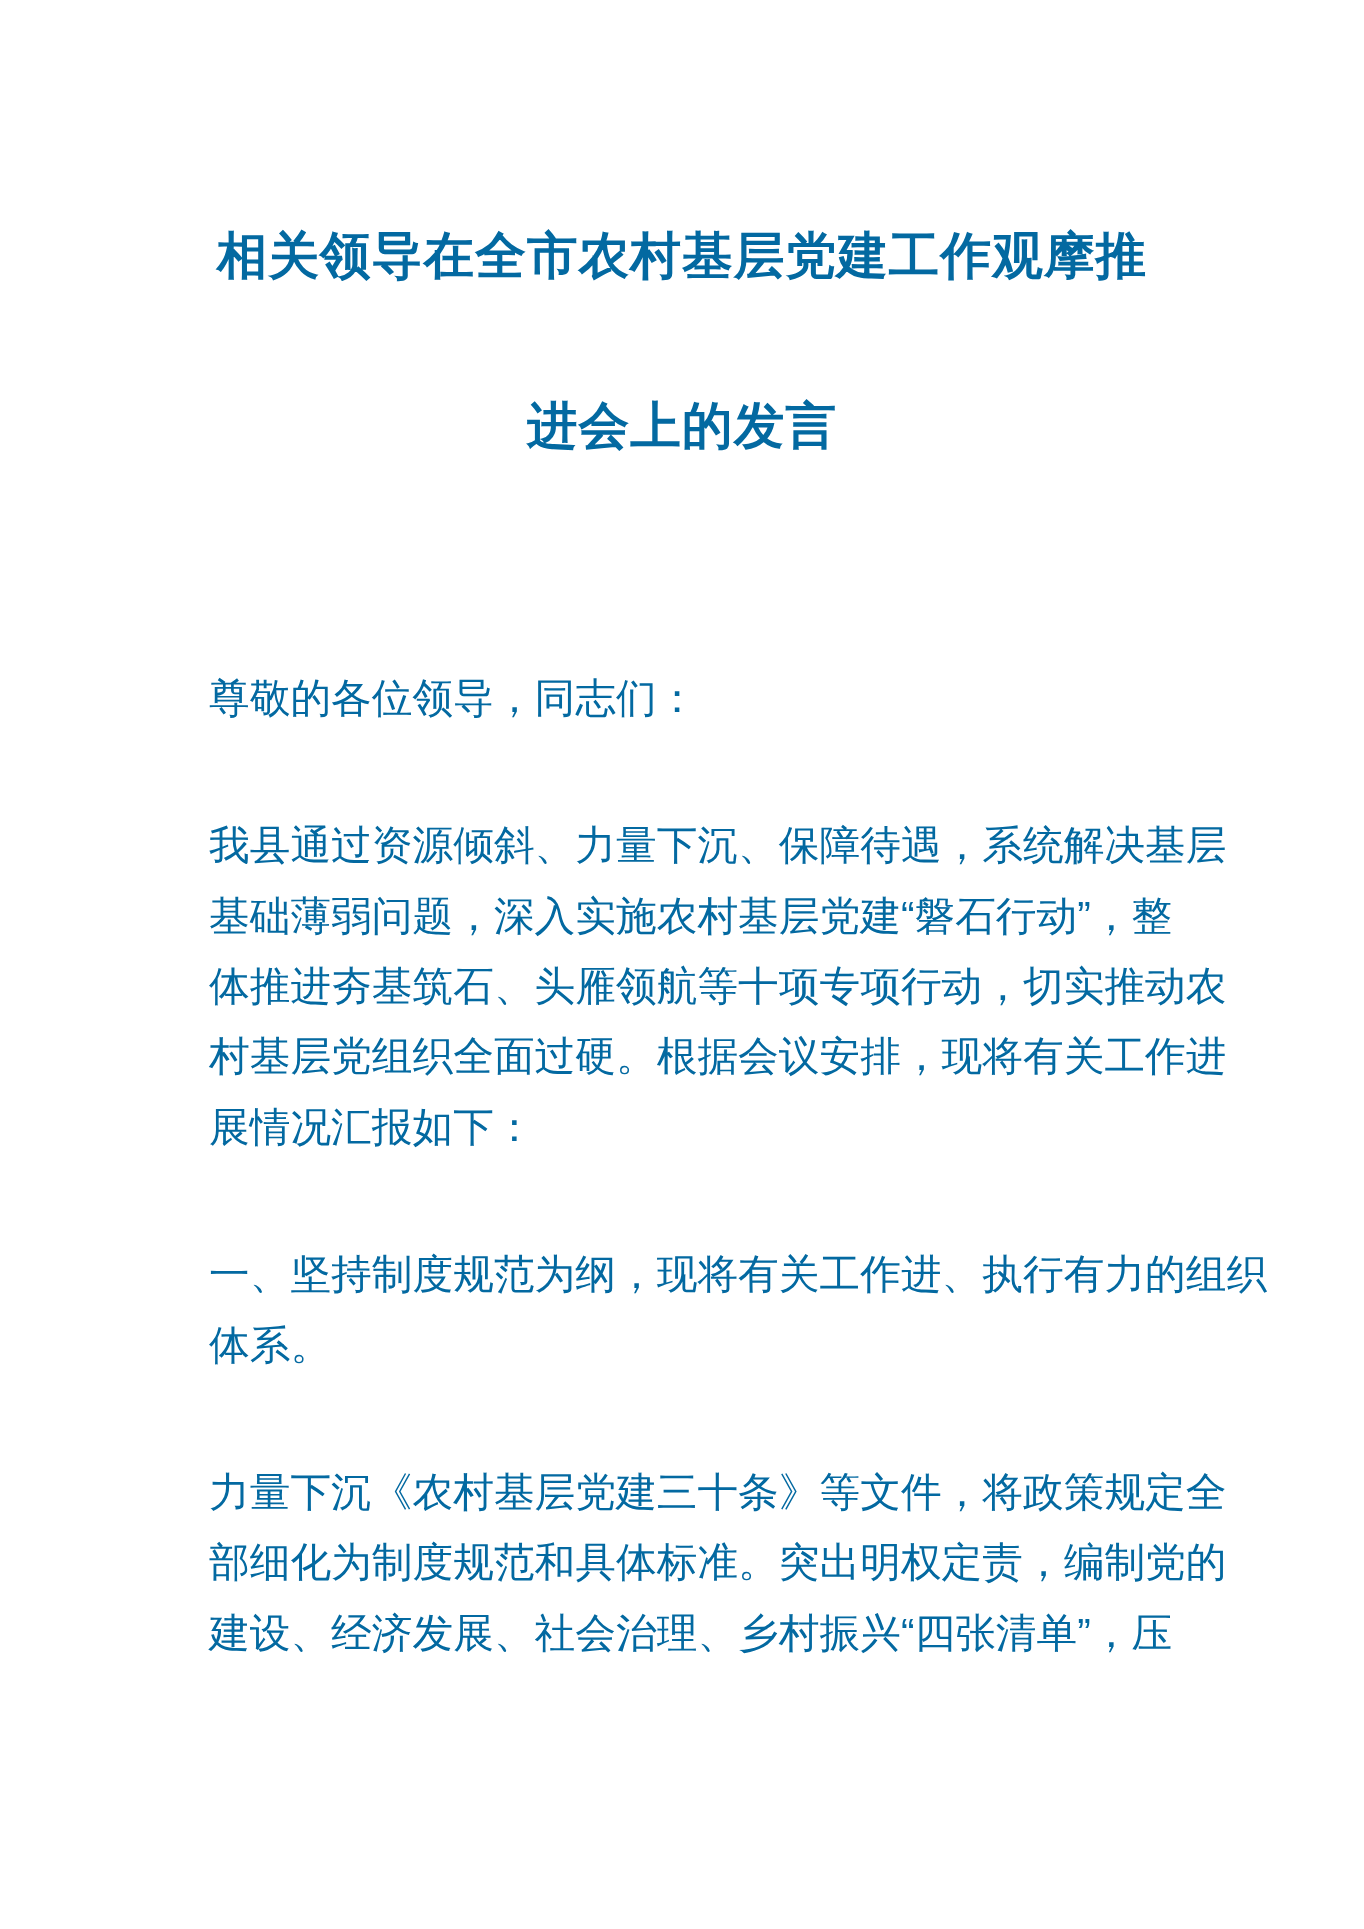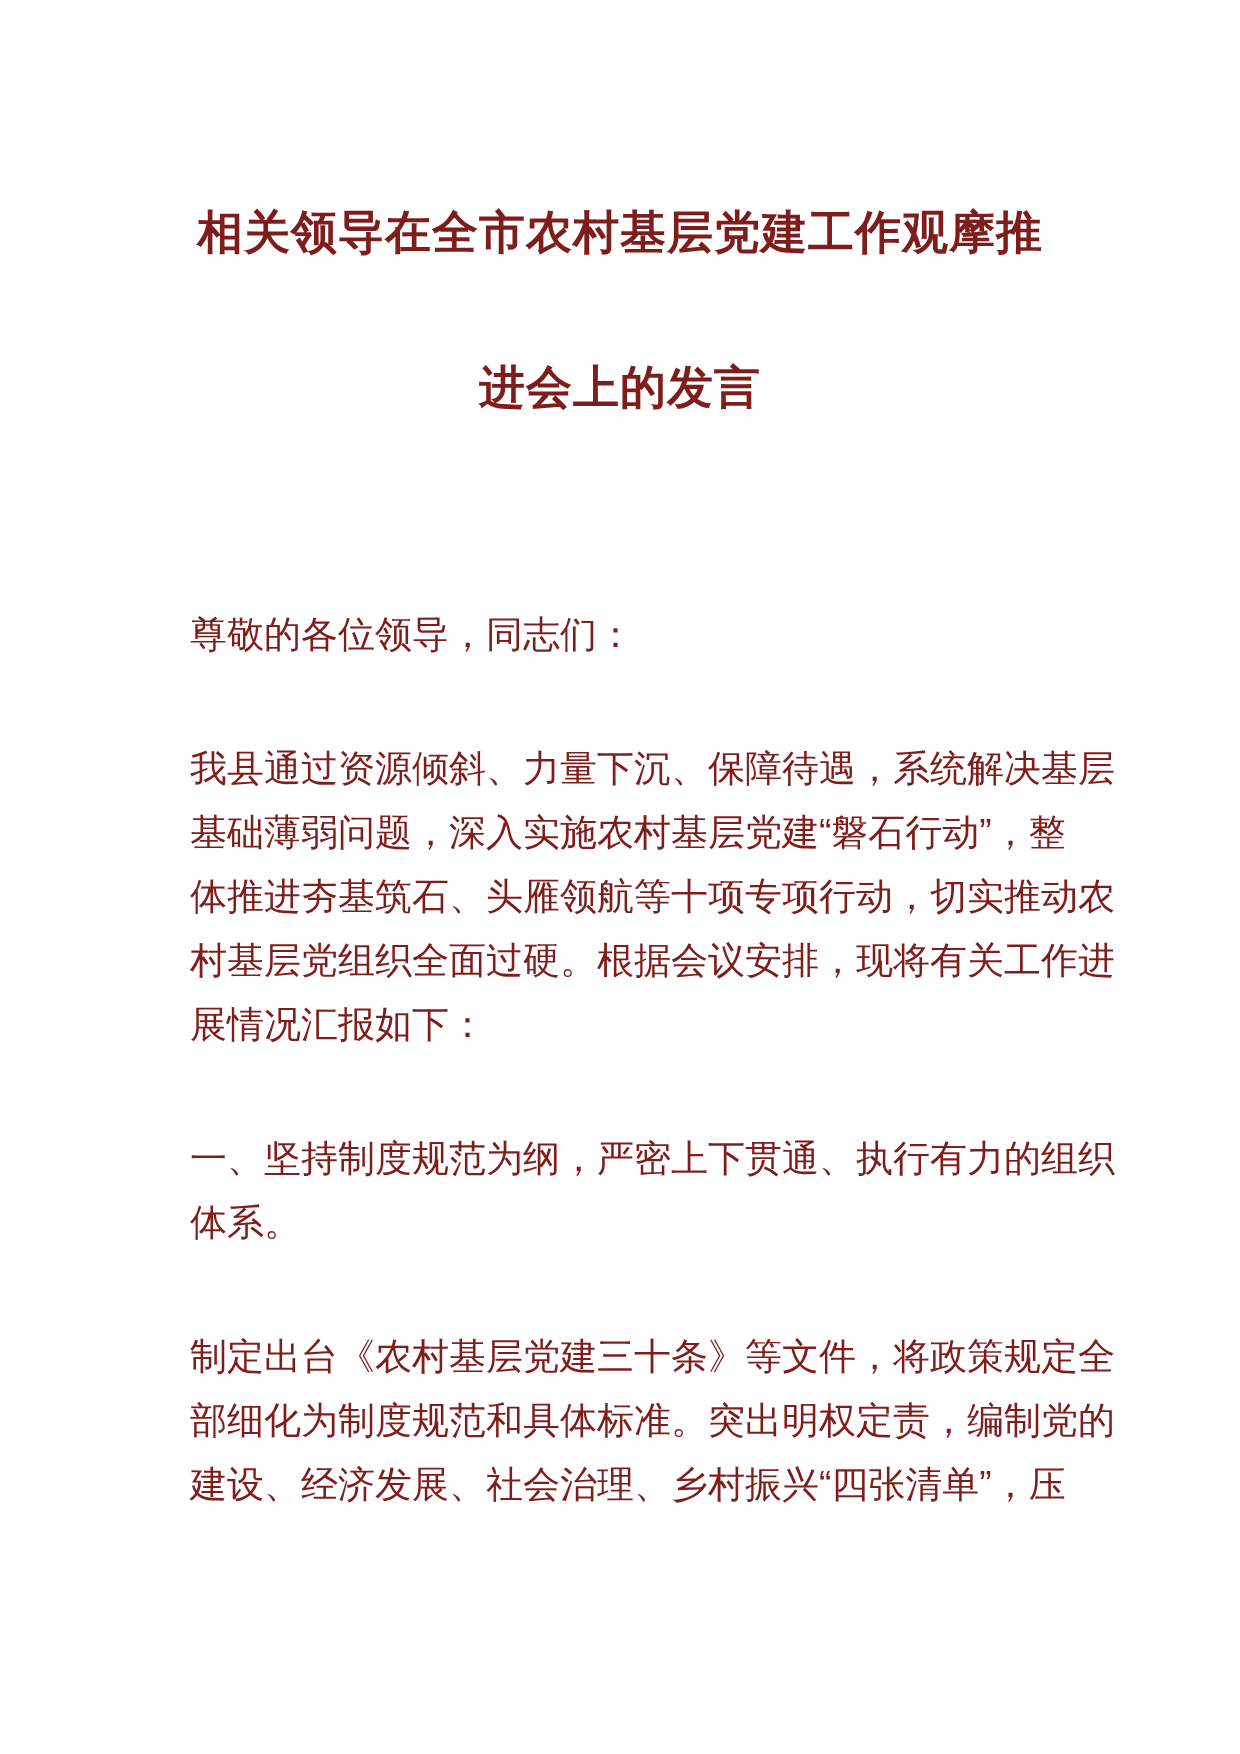--- a/index.html
+++ b/index.html
@@ -7,21 +7,21 @@
     padding: 0;
     background: #ffffff;
   }
   .page {
     position: relative;
     width: 1240px;
     height: 1754px;
     background: #ffffff;
     overflow: hidden;
     font-family: "Liberation Sans", sans-serif;
-    color: #7f1d1d;
+    color: #0369a1;
   }
   .title-block {
     position: absolute;
     top: 155px;
     left: 0;
     width: 1240px;
     text-align: center;
     font-size: 46px;
     font-weight: 700;
     letter-spacing: 1px;
@@ -64,23 +64,23 @@
     <p class="para greeting">尊敬的各位领导，同志们：</p>
     <div id="paragraphs">
         <div class="para">
           <div class="text-line">我县通过资源倾斜、力量下沉、保障待遇，系统解决基层</div>
           <div class="text-line">基础薄弱问题，深入实施农村基层党建“磐石行动”，整</div>
           <div class="text-line">体推进夯基筑石、头雁领航等十项专项行动，切实推动农</div>
           <div class="text-line">村基层党组织全面过硬。根据会议安排，现将有关工作进</div>
           <div class="text-line">展情况汇报如下：</div>
         </div>
         <div class="para">
-          <div class="text-line">一、坚持制度规范为纲，严密上下贯通、执行有力的组织</div>
+          <div class="text-line">一、坚持制度规范为纲，现将有关工作进、执行有力的组织</div>
           <div class="text-line">体系。</div>
         </div>
         <div class="para">
-          <div class="text-line">制定出台《农村基层党建三十条》等文件，将政策规定全</div>
+          <div class="text-line">力量下沉《农村基层党建三十条》等文件，将政策规定全</div>
           <div class="text-line">部细化为制度规范和具体标准。突出明权定责，编制党的</div>
           <div class="text-line">建设、经济发展、社会治理、乡村振兴“四张清单”，压</div>
         </div>
       </div>
   </div>
 </div>
 
 </body></html>

